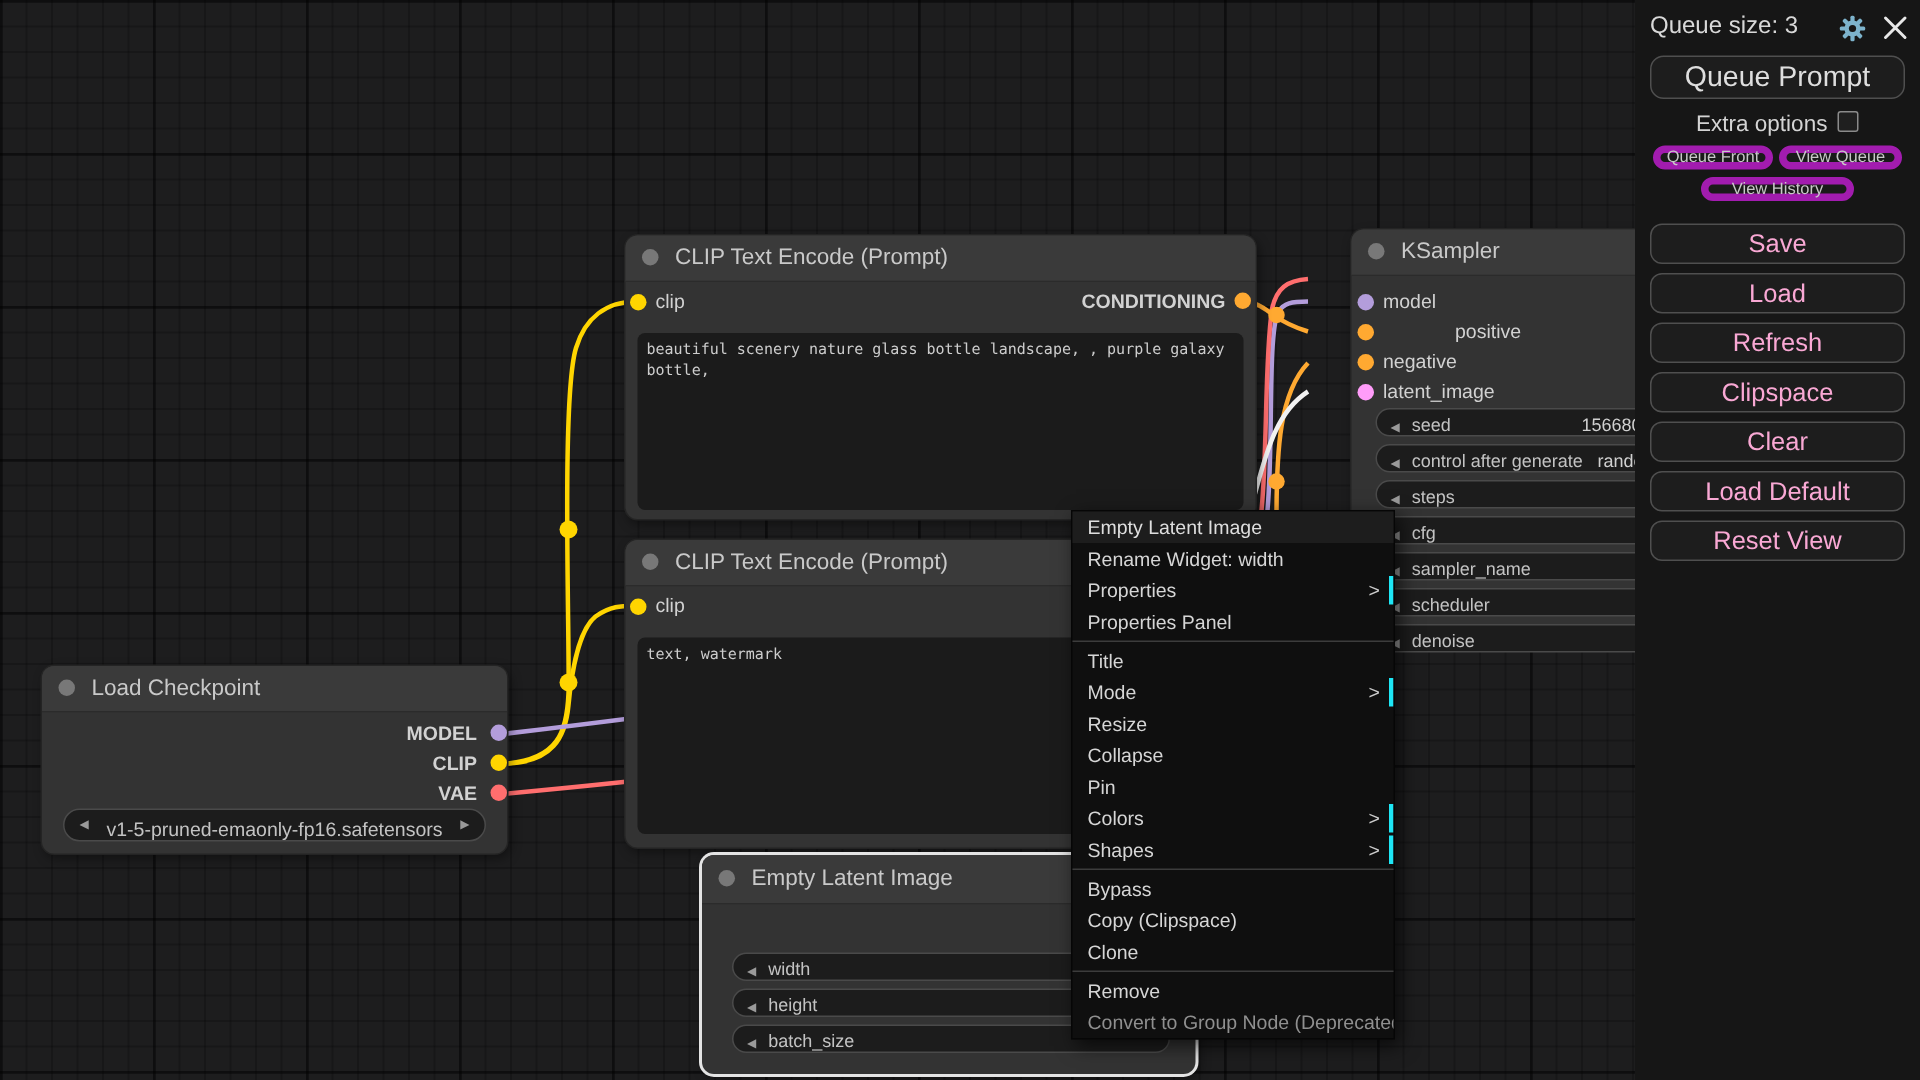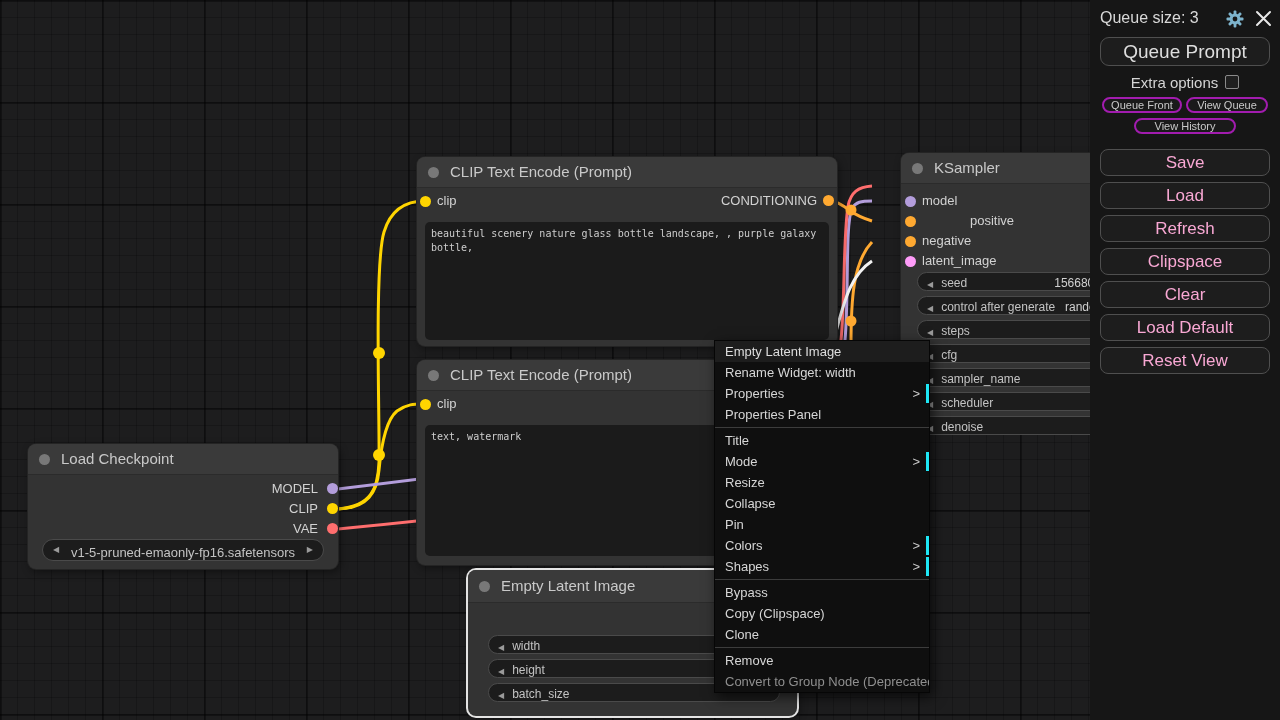--- a/index.html
+++ b/index.html
@@ -14,21 +14,21 @@
     background-size:102px 102px,102px 102px,17px 17px,17px 17px;}
   #wires{position:absolute;left:0;top:0;z-index:1;}
   .node{position:absolute;background:#333333;border-radius:8px;z-index:2;
     box-shadow:0 0 0 1px #242424, 2px 3px 8px rgba(0,0,0,.45);color:#cfcfcf;}
   .node.selected{box-shadow:0 0 0 2px #e4e4e4, 2px 3px 8px rgba(0,0,0,.45);}
   .hdr{height:30px;line-height:30px;padding-left:11px;font-size:15px;color:#c9c9c9;
     background:#3a3a3a;border-radius:8px 8px 0 0;border-bottom:1px solid #2b2b2b;white-space:nowrap;overflow:hidden;}
   .hdot{display:inline-block;width:11px;height:11px;border-radius:50%;background:#787878;margin-right:11px;vertical-align:-1px;}
   .port{position:absolute;width:11px;height:11px;border-radius:50%;z-index:3;}
   .plabel{position:absolute;font-size:13px;color:#d2d2d2;line-height:14px;white-space:nowrap;}
-  .plabel.out{text-align:right;}
+  .plabel.out{text-align:right;font-weight:bold;}
   .ta{position:absolute;background:#1b1b1b;border-radius:5px;padding:5px 6px;box-sizing:border-box;
     font-family:"DejaVu Sans Mono",monospace;font-size:10px;line-height:1.35;color:#cdcdcd;
     white-space:pre-wrap;word-break:break-word;overflow:hidden;}
   .widget{position:absolute;height:19px;background:#1c1c1c;border:1px solid #4a4a4a;border-radius:10px;
     font-size:12px;color:#c3c3c3;display:flex;align-items:flex-end;padding:0 9px;box-sizing:border-box;white-space:nowrap;overflow:hidden;}
   .arrL::before{content:"\25C0";color:#9a9a9a;font-size:8px;margin-right:8px;}
   .arrR::before{content:"\25B6";color:#9a9a9a;font-size:8px;margin-left:8px;}
   .wval{margin-left:auto;color:#d0d0d0;}
   .combo{justify-content:center;}
   .combo .arrL::before{position:absolute;left:10px;top:5px;margin:0;}
@@ -43,21 +43,21 @@
   .mi.dim{color:#8f8f8f;}
   .mdiv{height:1px;background:#3c3c3c;margin:2px 0;}
   
   #sidebar{position:absolute;left:1090px;top:0;width:190px;height:720px;background:#161616;z-index:10;color:#d8d8d8;}
   #queue-size{position:absolute;left:10px;top:9px;font-size:16px;}
   .icon-btn{position:absolute;cursor:pointer;}
   .qp{position:absolute;left:10px;top:37px;width:170px;height:29px;border:1.5px solid #4f4f4f;border-radius:9px;
     background:#1d1d1d;color:#dedede;font-size:19px;display:flex;align-items:center;justify-content:center;box-sizing:border-box;}
   #extra-row{position:absolute;left:0;top:74px;width:190px;text-align:center;font-size:15px;color:#d4d4d4;}
   #extra-chk{display:inline-block;width:12px;height:12px;border:1px solid #8a8a8a;background:#1f1f1f;border-radius:2px;vertical-align:-1px;margin-left:7px;}
-  .sbtn-sm{position:absolute;height:16px;border:2px solid #a21caf;border-radius:8px;background:#1a1a1a;color:#c9c9c9;
+  .sbtn-sm{position:absolute;height:16px;border:5px solid #a21caf;border-radius:8px;background:#1a1a1a;color:#c9c9c9;
     font-size:11px;display:flex;align-items:center;justify-content:center;box-sizing:border-box;}
   .sbtn{position:absolute;left:10px;width:170px;height:27px;border:1.5px solid #4f4f4f;border-radius:8px;background:#1d1d1d;
     color:#f9a8d4;font-size:17px;display:flex;align-items:center;justify-content:center;box-sizing:border-box;}
 </style>
 </head>
 <body>
 
 <div id="stage">
 
   <svg id="wires" width="1280" height="720">

